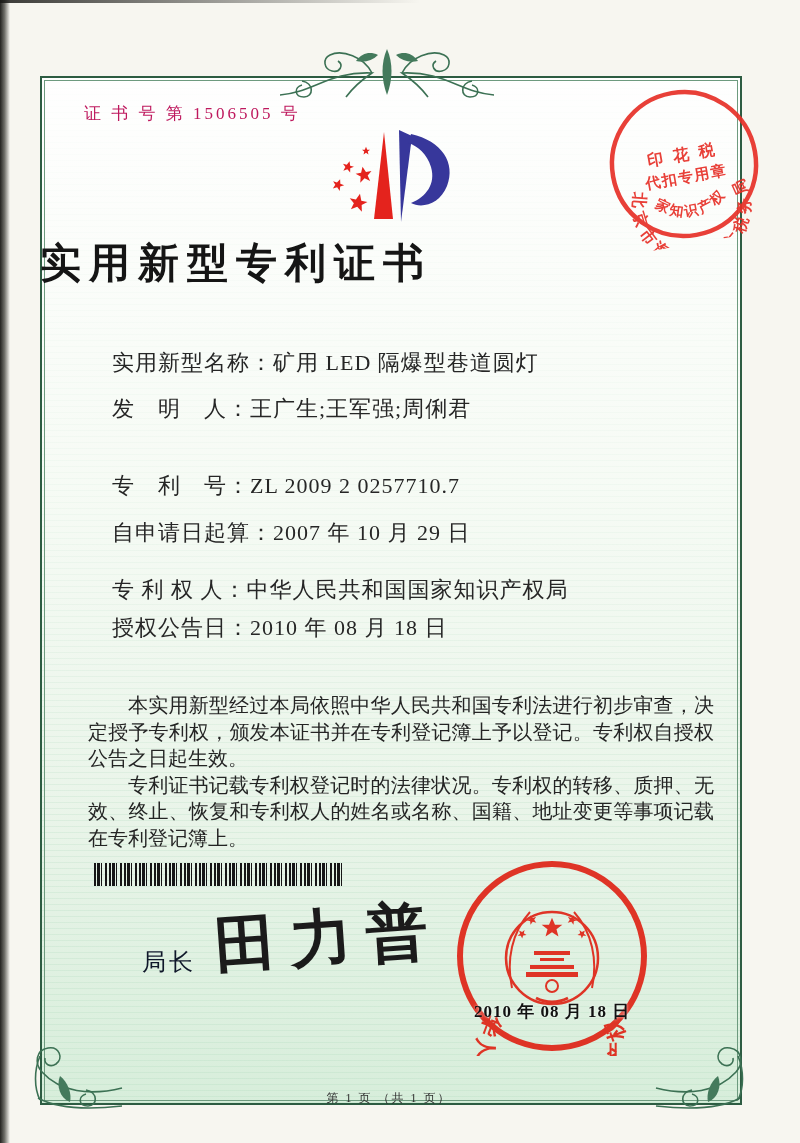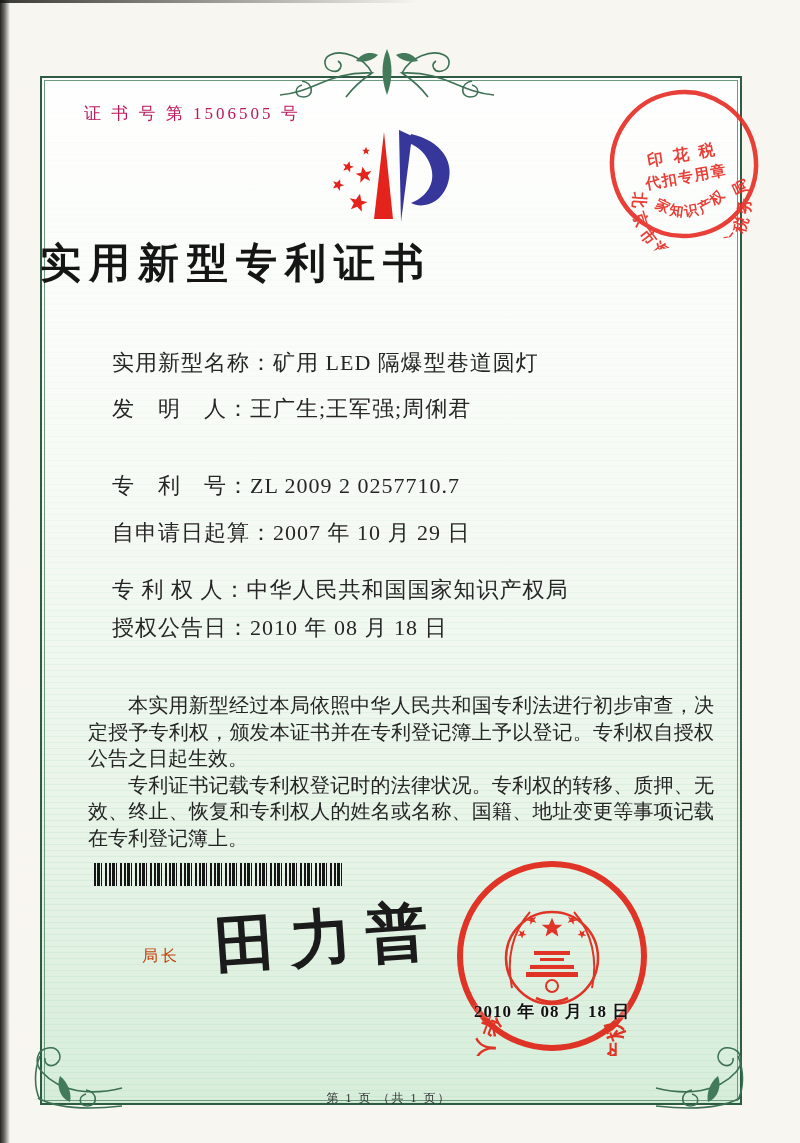--- a/index.html
+++ b/index.html
@@ -26,21 +26,21 @@
   .f0{top:348px}.f1{top:394px}.f2{top:471px}.f3{top:518px}.f4{top:575px}.f5{top:613px}
   .para-block{position:absolute;left:88px;top:668px;width:626px;
     font-size:20px;line-height:26.5px;text-align:justify;color:#242424;margin-top:24px;}
   .para-block p{margin:0;text-indent:2em;}
   .barcode{position:absolute;left:94px;top:863px;width:248px;height:23px;
     background:repeating-linear-gradient(90deg,
       #161616 0px,#161616 2px,transparent 2px,transparent 3px,
       #161616 3px,#161616 6px,transparent 6px,transparent 7px,
       #161616 7px,#161616 8px,transparent 8px,transparent 11px,
       #161616 11px,#161616 13px,transparent 13px,transparent 15px);}
-  .sig-title{position:absolute;left:142px;top:946px;font-size:16px;letter-spacing:3px;color:#c2410c;}
+  .sig-title{position:absolute;left:142px;top:946px;font-size:24px;letter-spacing:3px;color:#0f172a;}
   .sig-name{position:absolute;left:214px;top:896px;font-size:62px;letter-spacing:14px;
     color:#1b1b1b;transform:rotate(-4deg);font-weight:600;white-space:nowrap;}
   .seal{position:absolute;left:452px;top:856px;z-index:2;}
   .seal-date{position:absolute;left:452px;top:1000px;width:200px;text-align:center;z-index:3;
     font-size:17px;font-weight:700;letter-spacing:1px;color:#121212;
     text-shadow:0 0 3px rgba(255,255,255,.85);white-space:nowrap;}
   .stamp{position:absolute;left:604px;top:84px;transform:rotate(-10deg);}
   .footer{position:absolute;left:40px;top:1046px;width:698px;text-align:center;
     font-size:12px;letter-spacing:2px;color:#2e2e2e;margin-top:44px;}
   .orn-top{position:absolute;left:272px;top:37px;}

